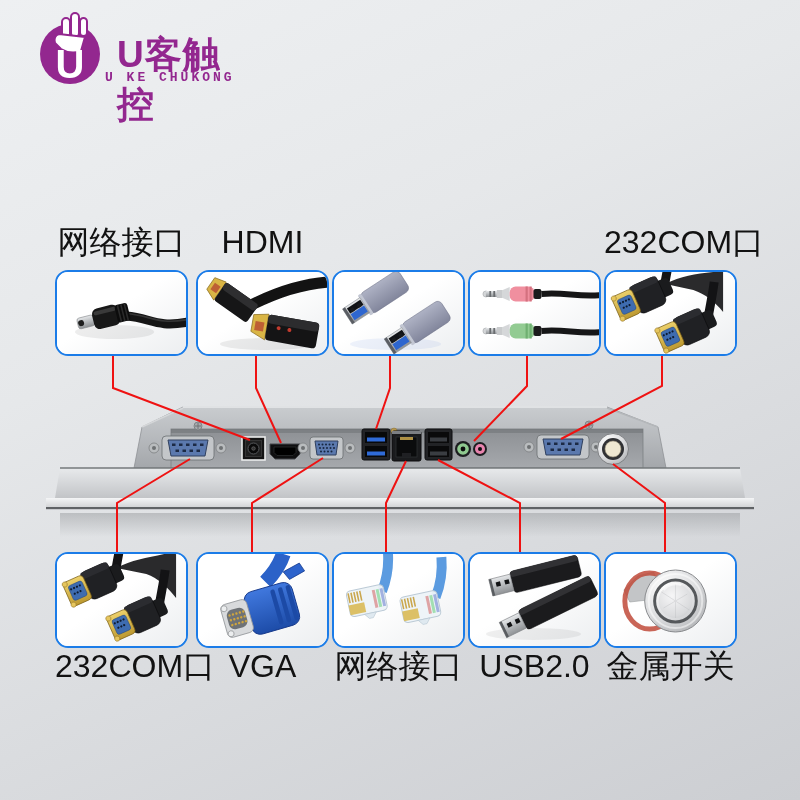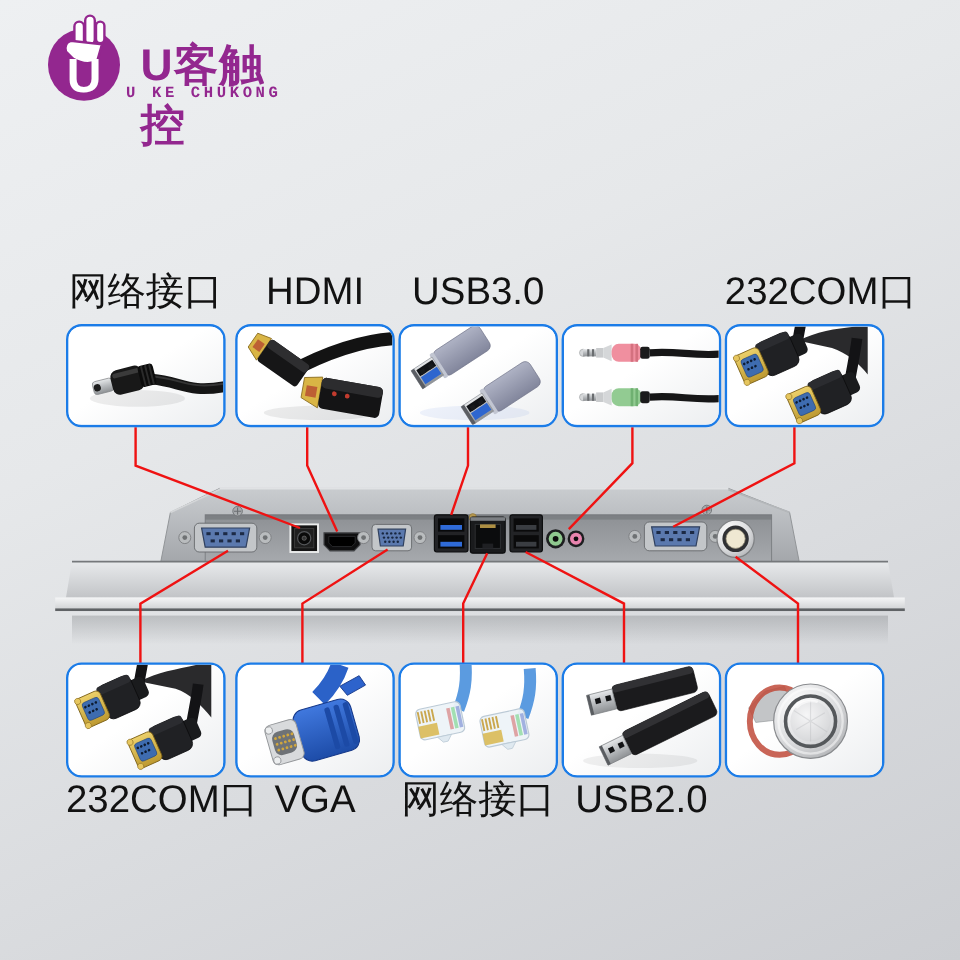--- a/index.html
+++ b/index.html
@@ -105,21 +105,20 @@
         <path d="M45,24 q-6,2 -4,9 l6,6 q10,6 20,2 l4,-14 z"></path>
       </g>
     </svg>
     <div class="abs logo-u">U</div>
     <div class="abs brand-cn">U客触控</div>
     <div class="abs brand-en">U KE CHUKONG</div>
   </div>
 
   <div class="abs lbl lbl-top c0">网络接口</div>
   <div class="abs lbl lbl-top c1">HDMI</div>
-  <div class="abs lbl lbl-top c2">USB3.0</div>
   <div class="abs lbl lbl-top c4">232COM口</div>
 
   <div class="abs pbox pbox-top c0">
     <svg viewBox="0 0 130 82" preserveAspectRatio="none">
       <rect width="130" height="82" fill="url(#g-boxbg)"></rect>
       <ellipse cx="58" cy="60" rx="40" ry="7" fill="#000000" opacity=".07"></ellipse>
       <path d="M70,44 C95,46 100,56 132,50" stroke="#151515" stroke-width="9" fill="none"></path>
       <path d="M70,41.5 C95,43.5 100,53 132,47.5" stroke="#3d3d3d" stroke-width="1.6" fill="none" opacity=".8"></path>
       <g transform="translate(0,0) rotate(-14 55 44)">
         <rect x="20" y="38" width="17" height="11" rx="2.5" fill="url(#g-met)" stroke="#85888b" stroke-width=".6"></rect>
@@ -547,14 +546,15 @@
       <circle cx="70" cy="47" r="17" fill="url(#g-btn2)"></circle>
       <path d="M56,38 L84,56 M58,54 L82,40 M70,30 L70,64" stroke="#b5b7ba" stroke-width="1" opacity=".35"></path>
       <path d="M58,36 A17,17 0 0 1 76,31" stroke="#ffffff" stroke-width="2" fill="none" opacity=".6"></path>
     </svg>
   </div>
 
   <div class="abs lbl lbl-bot c0">232COM口</div>
   <div class="abs lbl lbl-bot c1">VGA</div>
   <div class="abs lbl lbl-bot c2">网络接口</div>
   <div class="abs lbl lbl-bot c3">USB2.0</div>
+  <div class="abs lbl lbl-bot c4">金属开关</div>
 
 </div>
 
 </body></html>

